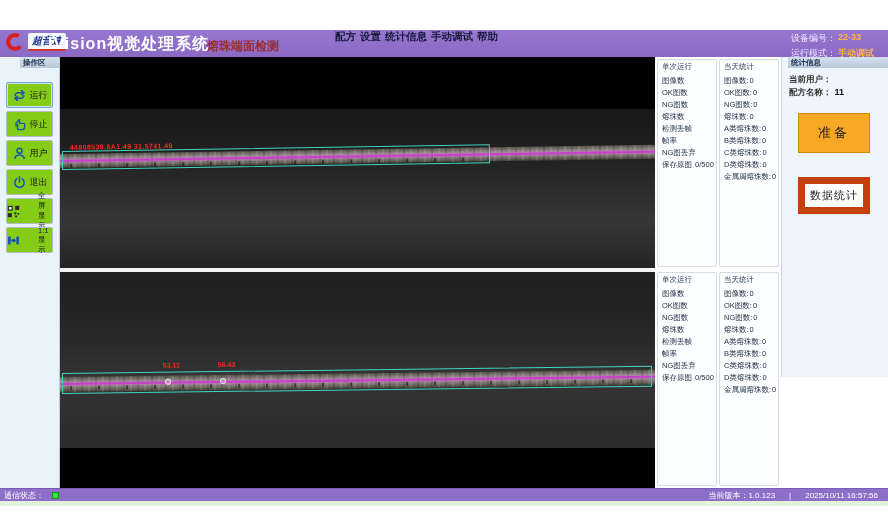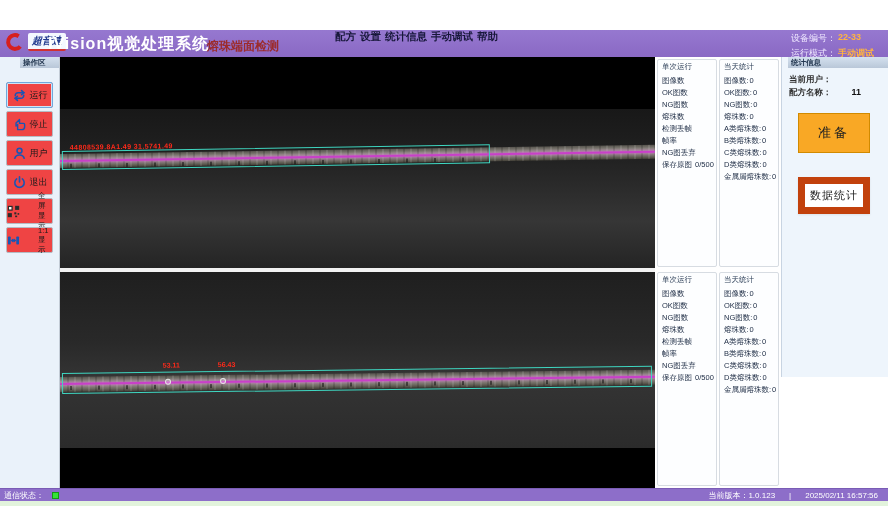--- a/index.html
+++ b/index.html
@@ -27,21 +27,21 @@
   .header-info .row { display:flex; justify-content:flex-end; margin-bottom:2px; }
   .header-info .lbl { color:#efe7ff;margin-left:28px; }
   .header-info .val { color:#ffb440; font-weight:bold; margin-left:2px; min-width:42px; }
 
   
   .sidebar { position:absolute; left:0; top:57px; width:60px; height:431px;
              background:#eaf2fa; border-right:1px solid #c3ccd6;padding-left:20px; }
   .panel-strip { height:11px; background:linear-gradient(180deg,#d4e1ef,#b9c7d8);
                  font-size:7.5px; font-weight:bold; color:#233750; line-height:11px; padding-left:3px; }
   .side-btns { position:absolute; top:25px; left:0; width:100%; display:flex; flex-direction:column; align-items:center; }
-  .side-btn { width:47px; height:26px; margin-bottom:3px; background:#ef4444; border:1px solid #b5bcc4;
+  .side-btn { width:47px; height:26px; margin-bottom:3px; background:#84cc16; border:1px solid #b5bcc4;
               border-radius:2px; display:flex; align-items:center; justify-content:center; gap:3px;
               font-size:9px; color:#1a1a1a; cursor:pointer; }
   .side-btn.active { border:1px solid #6fa8dc; box-shadow:0 0 0 1px #cfe3f5 inset; }
   .side-btn.small { font-size:7.5px; gap:18px; }
   .side-btn svg { flex:0 0 auto; }
 
   
   .image-area { position:absolute; left:60px; top:57px; width:595px; height:431px; background:#bef264; }
   .viewport { position:absolute; left:0; width:595px; overflow:hidden; background:#000; }
   #vp1 { top:0; height:211px; }
@@ -87,21 +87,21 @@
   #sg-day-1 { left:719px; top:59px; height:208px; }
   #sg-run-2 { left:657px; top:272px; height:214px; }
   #sg-day-2 { left:719px; top:272px; height:214px; }
 
   
   .info-panel { position:absolute; left:781px; top:57px; width:107px; height:320px;
                 background:#eef5fc; border-left:1px solid #c8d4e2;padding-left:6px; }
   .info-line { position:absolute; left:7px; font-size:8.5px; font-weight:bold; color:#333; white-space:nowrap; }
   #info-user { top:17px; }
   #info-recipe { top:30px; }
-  .info-val { font-weight:bold; color:#111; font-size:9px; margin-left:20px; }
+  .info-val { font-weight:bold; color:#111; font-size:9px; margin-left:3px; }
   .btn-prepare { position:absolute; left:16px; top:56px; width:72px; height:40px;
                  background:#f9a825; border:1px solid #d18a00; font-size:13px; color:#222;
                  letter-spacing:3px; cursor:pointer; font-family:inherit; }
   .btn-data { position:absolute; left:16px; top:120px; width:72px; height:37px;
               background:#fff; border:7px solid #c2410c; font-size:11px; color:#222;
               letter-spacing:1px; cursor:pointer; font-family:inherit; box-shadow:0 1px 2px rgba(0,0,0,.08); }
 
   
   .statusbar { position:absolute; left:0; top:488px; width:100%; height:13px;
                background:#8d6ec9; border-top:1px solid #7a5cb5; color:#fff; font-size:8px; }
@@ -346,18 +346,18 @@
   </div>
 
   <div class="statusbar">
     <div class="status-left">
       <span>通信状态：</span>
       <span class="comm-dot"></span>
     </div>
     <div class="status-right">
       <span><span>当前版本：</span><span>1.0.123</span></span>
       <span>|</span>
-      <span>2025/02/11  16:57:56</span>
+      <span>2025/10/11  16:57:56</span>
     </div>
   </div>
   <div class="bottom-strip"></div>
 
 </div>
 
 </body></html>

